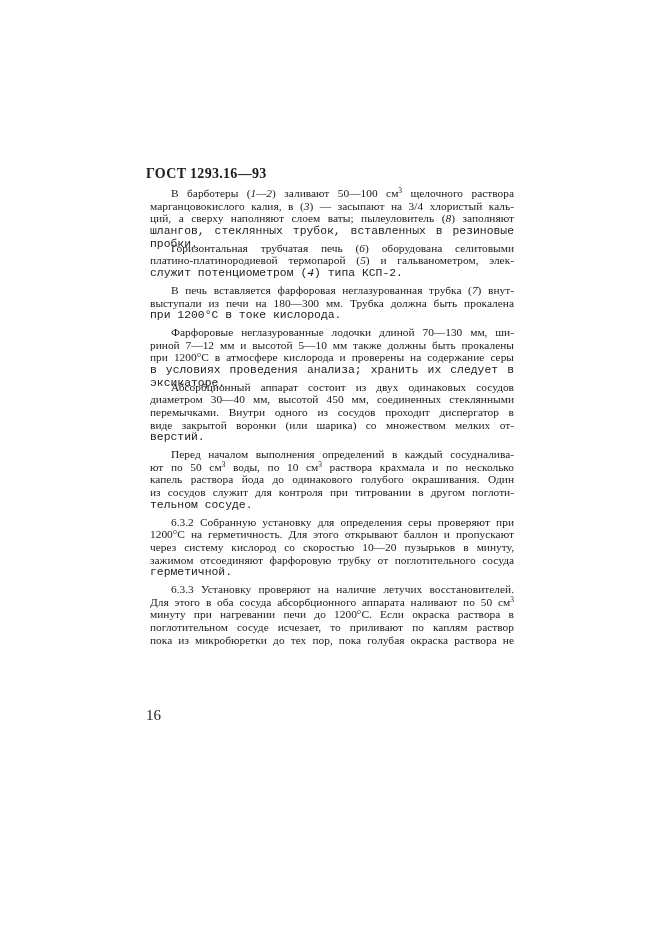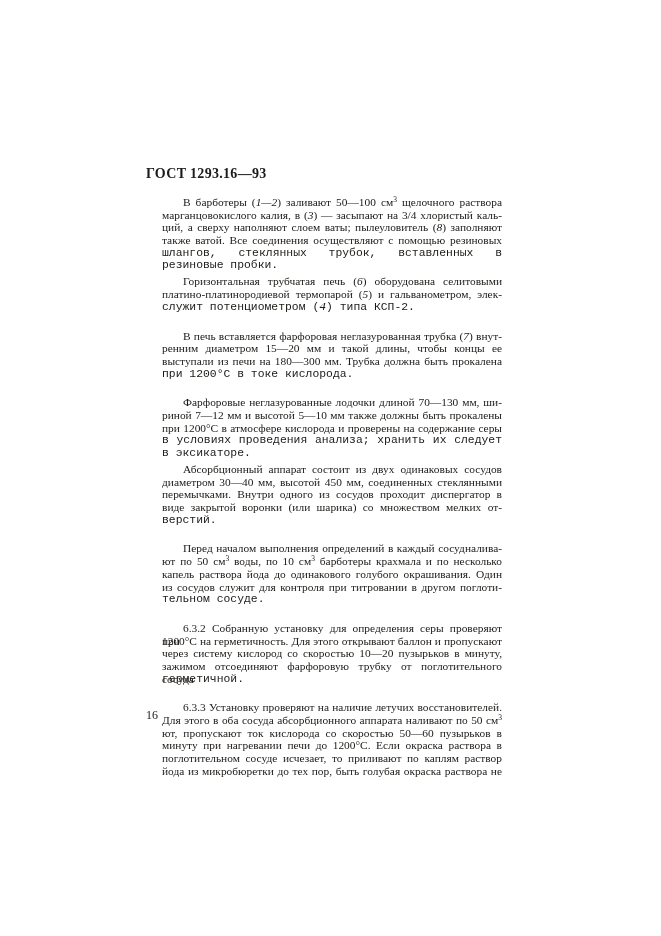--- a/index.html
+++ b/index.html
@@ -19,101 +19,98 @@
     top: 167px;
     width: 372px;
   }
   .gost-header {
     font-weight: bold;
     font-size: 14px;
     line-height: 13px;
     letter-spacing: 0.3px;
     margin-bottom: 7px;
   }
-  .para { margin: 16px; }
+  .para { margin: 4px; }
   .line {
     font-size: 11.4px;
     line-height: 12.7px;
     height: 12.7px;
     text-align: justify;
     text-align-last: justify;
     text-justify: inter-word;
   }
   .line.first { text-indent: 21px; }
   .line.end { text-align-last: left; font-family: Liberation Mono, monospace; }
   .line i { font-style: italic; }
   .line sup {
     font-size: 7.5px;
     line-height: 0;
     vertical-align: 4.5px;
   }
   .page-num {
     position: absolute;
     left: 146px;
     top: 710px;
-    font-size: 12px;
+    font-size: 15px;
     line-height: 11px;
   }
 </style>
 </head>
 <body>
 
 <div class="page">
   <div class="content">
     <div class="gost-header">ГОСТ 1293.16—93</div>
     <div>
         <div class="para">
           <div class="line first"><span>В барботеры (</span><i>1—2</i><span>) заливают 50—100 см</span><sup>3</sup><span> щелочного раствора</span></div>
           <div class="line"><span>марганцовокислого калия, в (</span><i>3</i><span>) — засыпают на 3/4 хлористый каль-</span></div>
           <div class="line"><span>ций, а сверху наполняют слоем ваты; пылеуловитель (</span><i>8</i><span>) заполняют</span></div>
-          <div class="line"><span>также ватой. Все соединения осуществляют с помощью резиновых</span></div>
           <div class="line end"><span>шлангов, стеклянных трубок, вставленных в резиновые пробки.</span></div>
         </div>
         <div class="para">
           <div class="line first"><span>Горизонтальная трубчатая печь (</span><i>6</i><span>) оборудована селитовыми</span></div>
           <div class="line"><span>платино-платинородиевой термопарой (</span><i>5</i><span>) и гальванометром, элек-</span></div>
           <div class="line end"><span>служит потенциометром (</span><i>4</i><span>) типа КСП-2.</span></div>
         </div>
         <div class="para">
           <div class="line first"><span>В печь вставляется фарфоровая неглазурованная трубка (</span><i>7</i><span>) внут-</span></div>
-          <div class="line"><span>ренним диаметром 15—20 мм и такой длины, чтобы концы ее</span></div>
           <div class="line"><span>выступали из печи на 180—300 мм. Трубка должна быть прокалена</span></div>
           <div class="line end"><span>при 1200°С в токе кислорода.</span></div>
         </div>
         <div class="para">
           <div class="line first"><span>Фарфоровые неглазурованные лодочки длиной 70—130 мм, ши-</span></div>
           <div class="line"><span>риной 7—12 мм и высотой 5—10 мм также должны быть прокалены</span></div>
           <div class="line"><span>при 1200°С в атмосфере кислорода и проверены на содержание серы</span></div>
           <div class="line end"><span>в условиях проведения анализа; хранить их следует в эксикаторе.</span></div>
         </div>
         <div class="para">
           <div class="line first"><span>Абсорбционный аппарат состоит из двух одинаковых сосудов</span></div>
           <div class="line"><span>диаметром 30—40 мм, высотой 450 мм, соединенных стеклянными</span></div>
           <div class="line"><span>перемычками. Внутри одного из сосудов проходит диспергатор в</span></div>
           <div class="line"><span>виде закрытой воронки (или шарика) со множеством мелких от-</span></div>
           <div class="line end"><span>верстий.</span></div>
         </div>
         <div class="para">
           <div class="line first"><span>Перед началом выполнения определений в каждый сосудналива-</span></div>
-          <div class="line"><span>ют по 50 см</span><sup>3</sup><span> воды, по 10 см</span><sup>3</sup><span> барботеры крахмала и по несколько</span></div>
+          <div class="line"><span>ют по 50 см</span><sup>3</sup><span> воды, по 10 см</span><sup>3</sup><span> раствора крахмала и по несколько</span></div>
           <div class="line"><span>капель раствора йода до одинакового голубого окрашивания. Один</span></div>
           <div class="line"><span>из сосудов служит для контроля при титровании в другом поглоти-</span></div>
           <div class="line end"><span>тельном сосуде.</span></div>
         </div>
         <div class="para">
           <div class="line first"><span>6.3.2 Собранную установку для определения серы проверяют при</span></div>
           <div class="line"><span>1200°С на герметичность. Для этого открывают баллон и пропускают</span></div>
           <div class="line"><span>через систему кислород со скоростью 10—20 пузырьков в минуту,</span></div>
           <div class="line"><span>зажимом отсоединяют фарфоровую трубку от поглотительного сосуда</span></div>
           <div class="line end"><span>герметичной.</span></div>
         </div>
         <div class="para">
           <div class="line first"><span>6.3.3 Установку проверяют на наличие летучих восстановителей.</span></div>
           <div class="line"><span>Для этого в оба сосуда абсорбционного аппарата наливают по 50 см</span><sup>3</sup></div>
-          <div class="line"><span>ют, пропускают ток кислорода со скоростью 50—60 пузырьков в</span></div>
           <div class="line"><span>минуту при нагревании печи до 1200°С. Если окраска раствора в</span></div>
           <div class="line"><span>поглотительном сосуде исчезает, то приливают по каплям раствор</span></div>
-          <div class="line"><span>йода из микробюретки до тех пор, быть голубая окраска раствора не</span></div>
+          <div class="line"><span>пока из микробюретки до тех пор, пока голубая окраска раствора не</span></div>
         </div>
       </div>
   </div>
   <div class="page-num">16</div>
 </div>
 
 </body></html>

